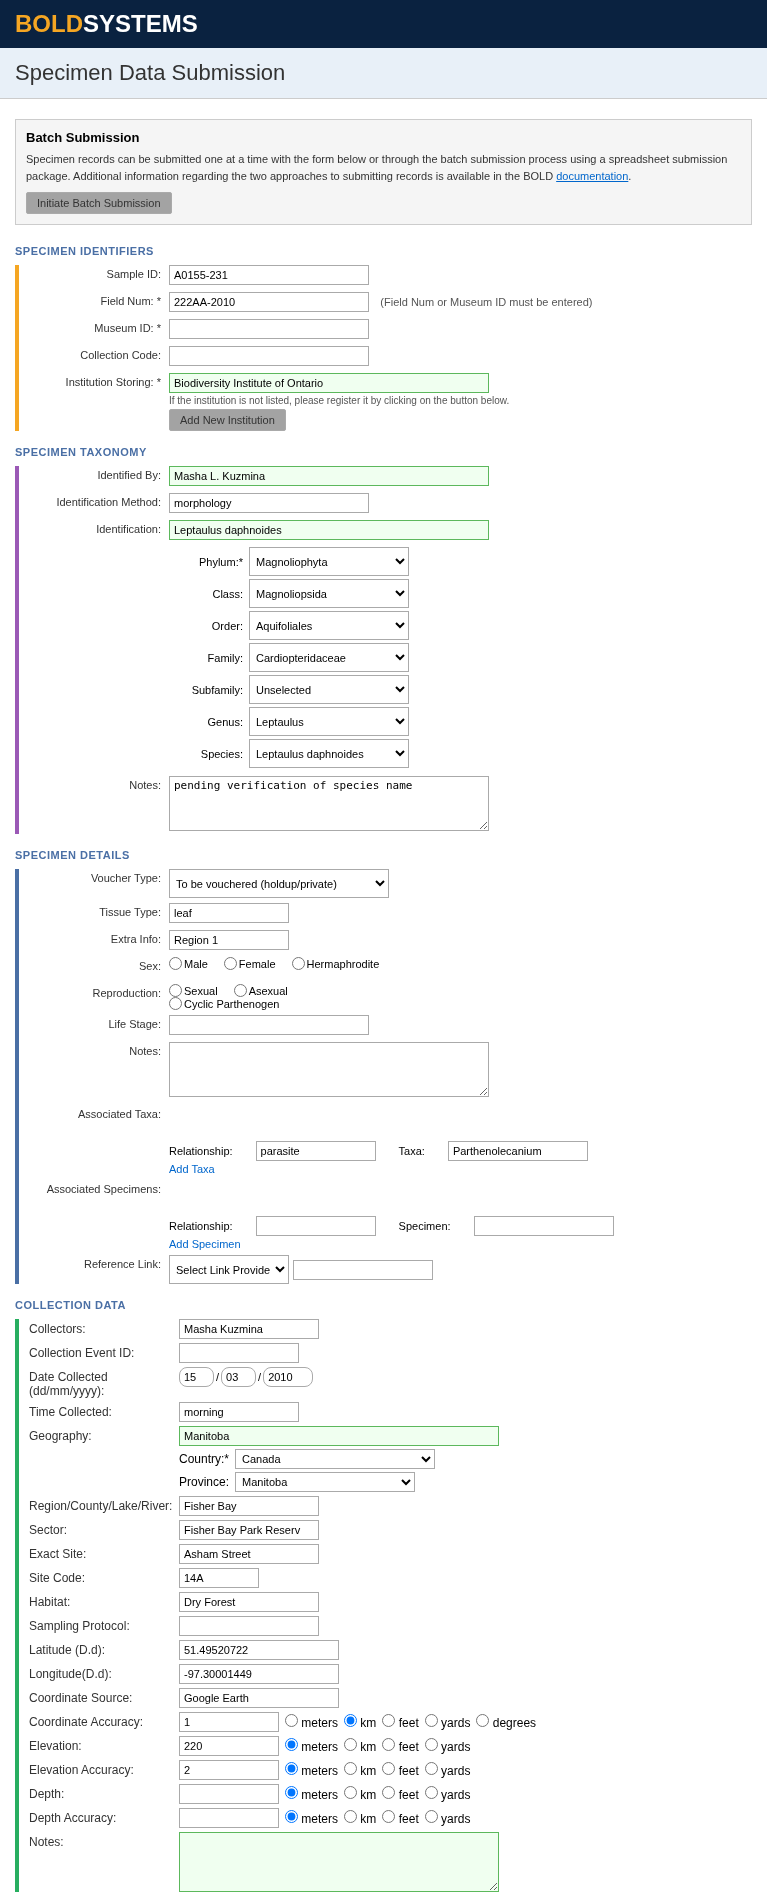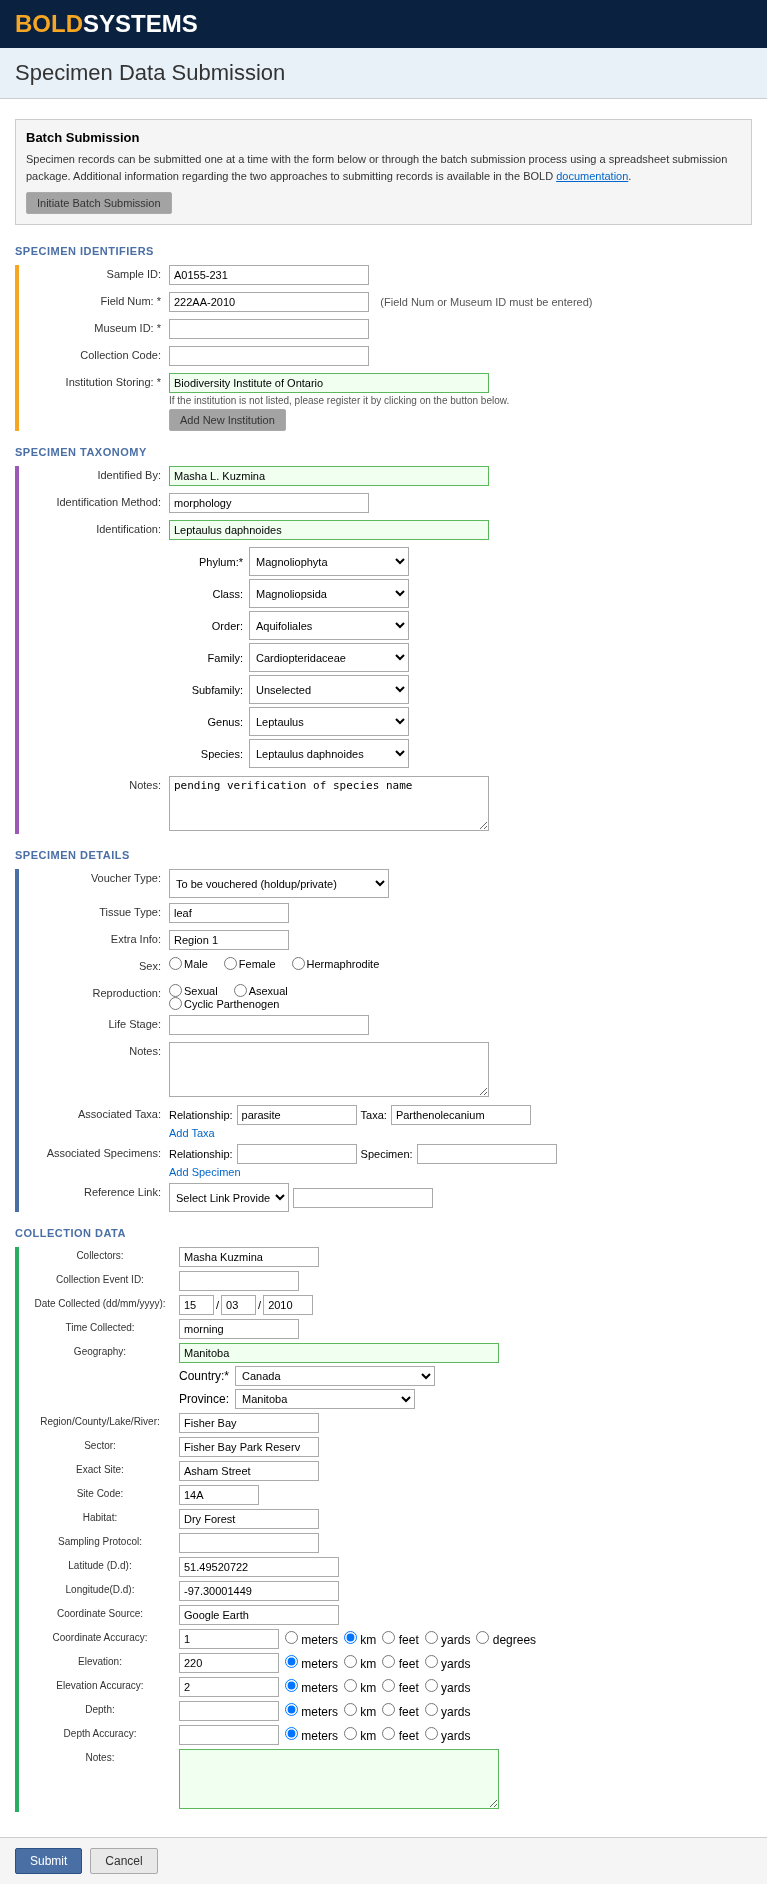--- a/index.html
+++ b/index.html
@@ -60,36 +60,36 @@
     
     .taxon-row { display: flex; align-items: center; margin-bottom: 3px; font-size: 11px; }
     .taxon-row .taxon-label { width: 80px; text-align: right; padding-right: 6px; }
     .taxon-row select { width: 160px; }
 
     
     .add-link { color: #0066cc; font-size: 11px; cursor: pointer; text-decoration: none; display: block; margin-top: 2px; }
 
     
     .col-row { display: flex; align-items: flex-start; margin-bottom: 4px; }
-    .col-label { width: 150px; min-width: 150px; font-size: 10px; color: #333; text-align: center; padding-right: 8px; padding-top: 3px; }
+    .col-label { width: 150px; min-width: 150px; font-size: 12px; color: #333; text-align: left; padding-right: 8px; padding-top: 3px; }
 
     
     .date-field { display: flex; align-items: center; gap: 2px; font-size: 11px; }
-    .date-field input { width: 35px; }
+    .date-field input { width: 35px; border-radius: 8px; }
 
     
     .submit-bar { padding: 10px 15px; background: #f5f5f5; border-top: 1px solid #ccc; display: flex; gap: 8px; }
     .btn-submit { background: #4a6fa5; color: #fff; border: 1px solid #2d5082; padding: 5px 14px; font-size: 12px; cursor: pointer; border-radius: 2px; }
     .btn-cancel { background: #e8e8e8; color: #333; border: 1px solid #aaa; padding: 5px 14px; font-size: 12px; cursor: pointer; border-radius: 2px; }
 
     
     .institution-note { font-size: 10px; color: #555; margin-top: 2px; margin-bottom: 3px; }
 
     
-    .assoc-row { display: flex; align-items: center; gap: 4px; font-size: 11px; }
+    .assoc-row { display: flex; align-items: center; gap: 23px; font-size: 11px; margin-top: 36px; }
     .assoc-row input { height: 20px; }
   </style>
 </head>
 <body>
 
 <div class="header">
   <div class="logo">
     <span class="bold">BOLD</span><span class="systems">SYSTEMS</span>
   </div>
 </div>

